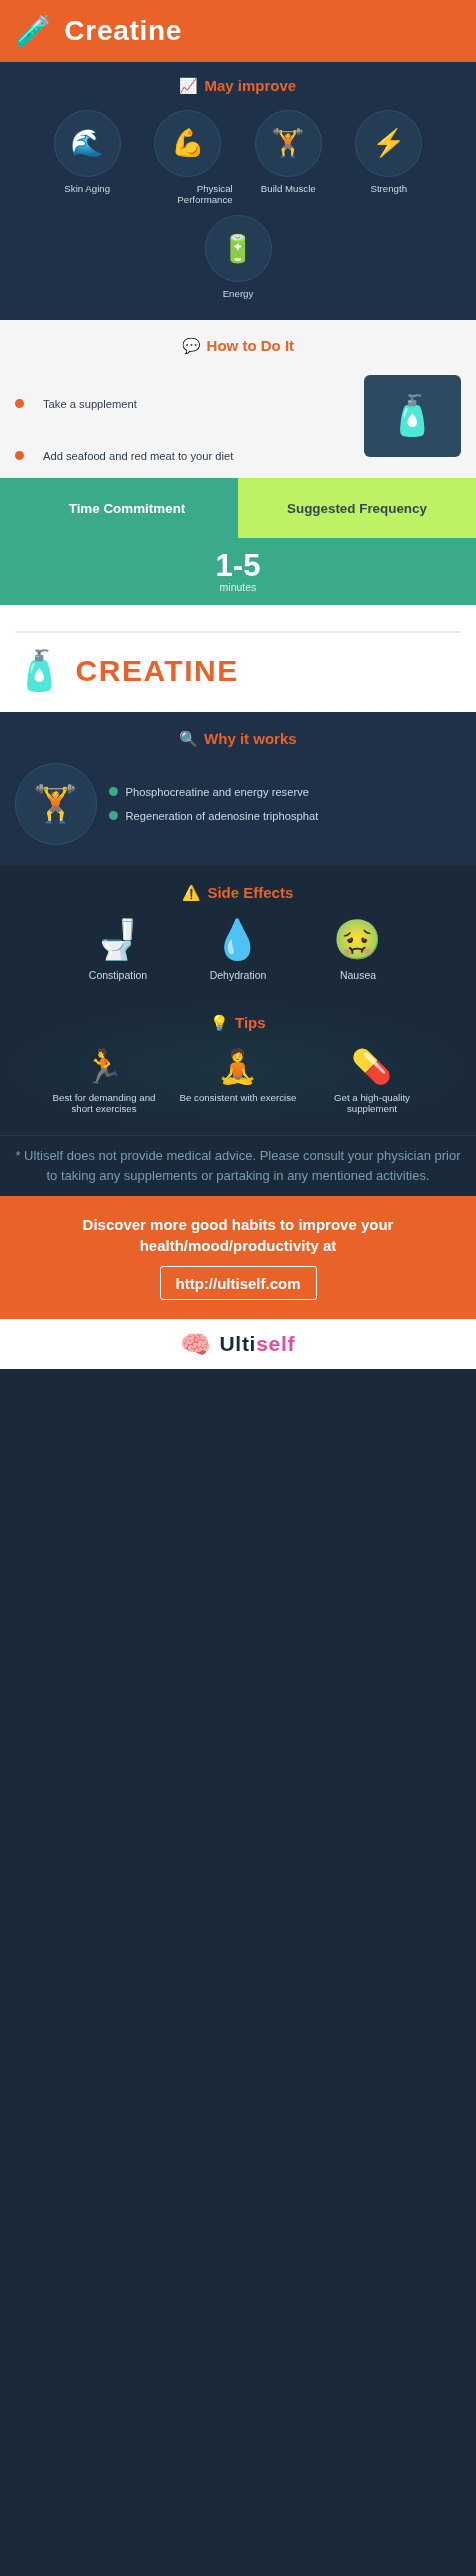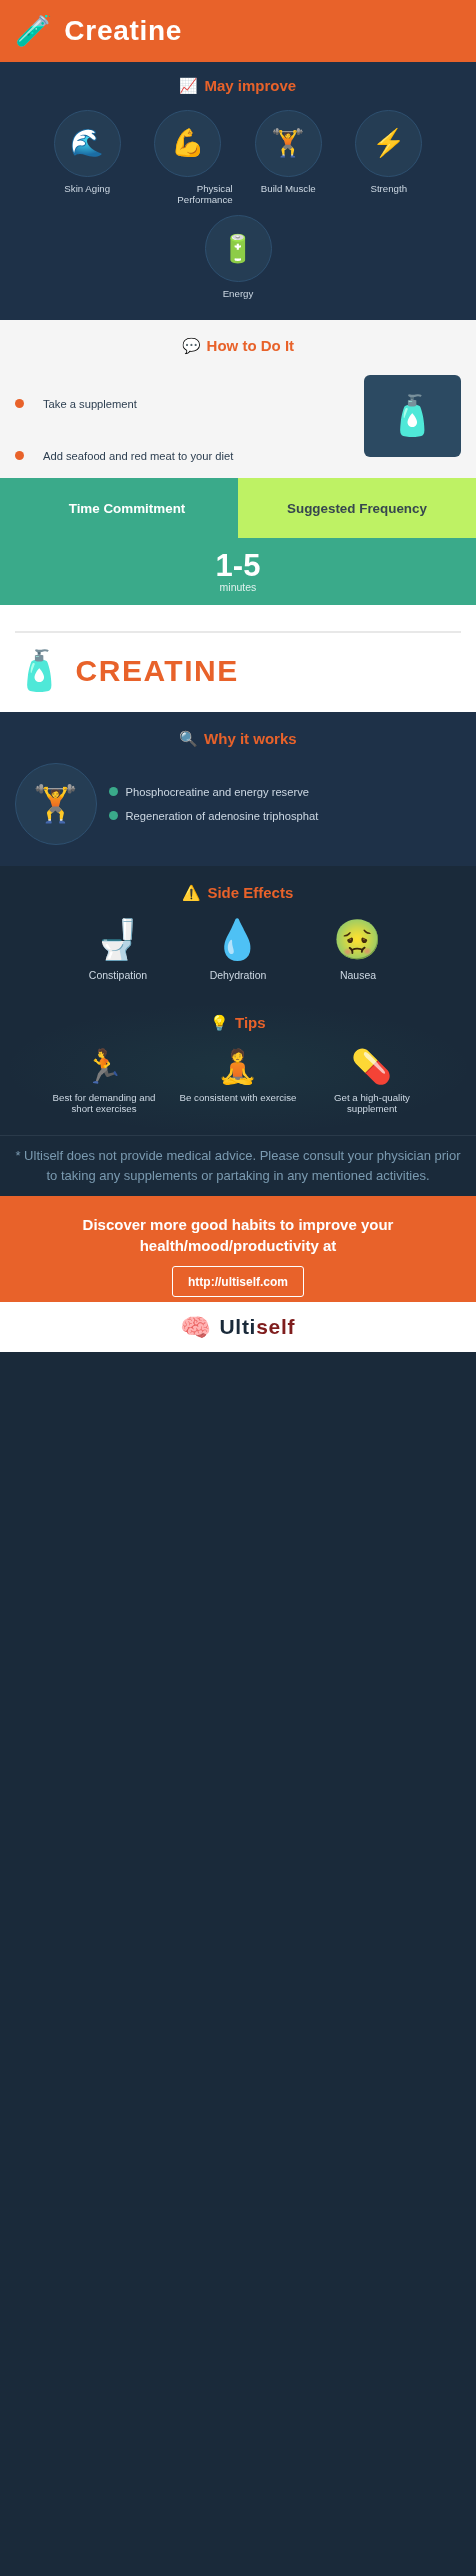--- a/index.html
+++ b/index.html
@@ -359,39 +359,39 @@
     .disclaimer-text {
       font-size: 13px;
       color: #7a9ab0;
       line-height: 1.5;
       text-align: center;
     }
 
     
     .cta-section {
       background: #e8622a;
-      padding: 18px 15px 5px;
+      padding: 18px 15px 19px;
       text-align: center;
     }
     .cta-text {
       font-size: 15px;
       font-weight: 700;
       color: #fff;
       line-height: 1.4;
       margin-bottom: 10.5px;
     }
     .cta-url-box {
       border: 1.5px solid #fff;
       border-radius: 3px;
       padding: 7.5px 15px;
       display: inline-block;
       margin: 0 auto;
     }
     .cta-url {
-      font-size: 12px;
+      font-size: 15px;
       color: #fff;
       font-weight: 600;
     }
 
     
     .footer {
       background: #fff;
       padding: 10.5px 15px;
       display: flex;
       align-items: center;
@@ -563,16 +563,16 @@
 <div class="cta-section">
   <p class="cta-text">Discover more good habits to improve your health/mood/productivity at</p>
   <div class="cta-url-box">
     <span class="cta-url">http://ultiself.com</span>
   </div>
 </div>
 
 <div class="footer">
   <span class="footer-logo-icon">🧠</span>
   <span class="footer-logo-text">
-    <span>Ulti</span><span style="color:#7f1d1d;margin-top:48px;">self</span>
+    <span>Ulti</span><span style="color:#ec4899;margin-top:48px;">self</span>
   </span>
 </div>
 
 
 </body></html>

